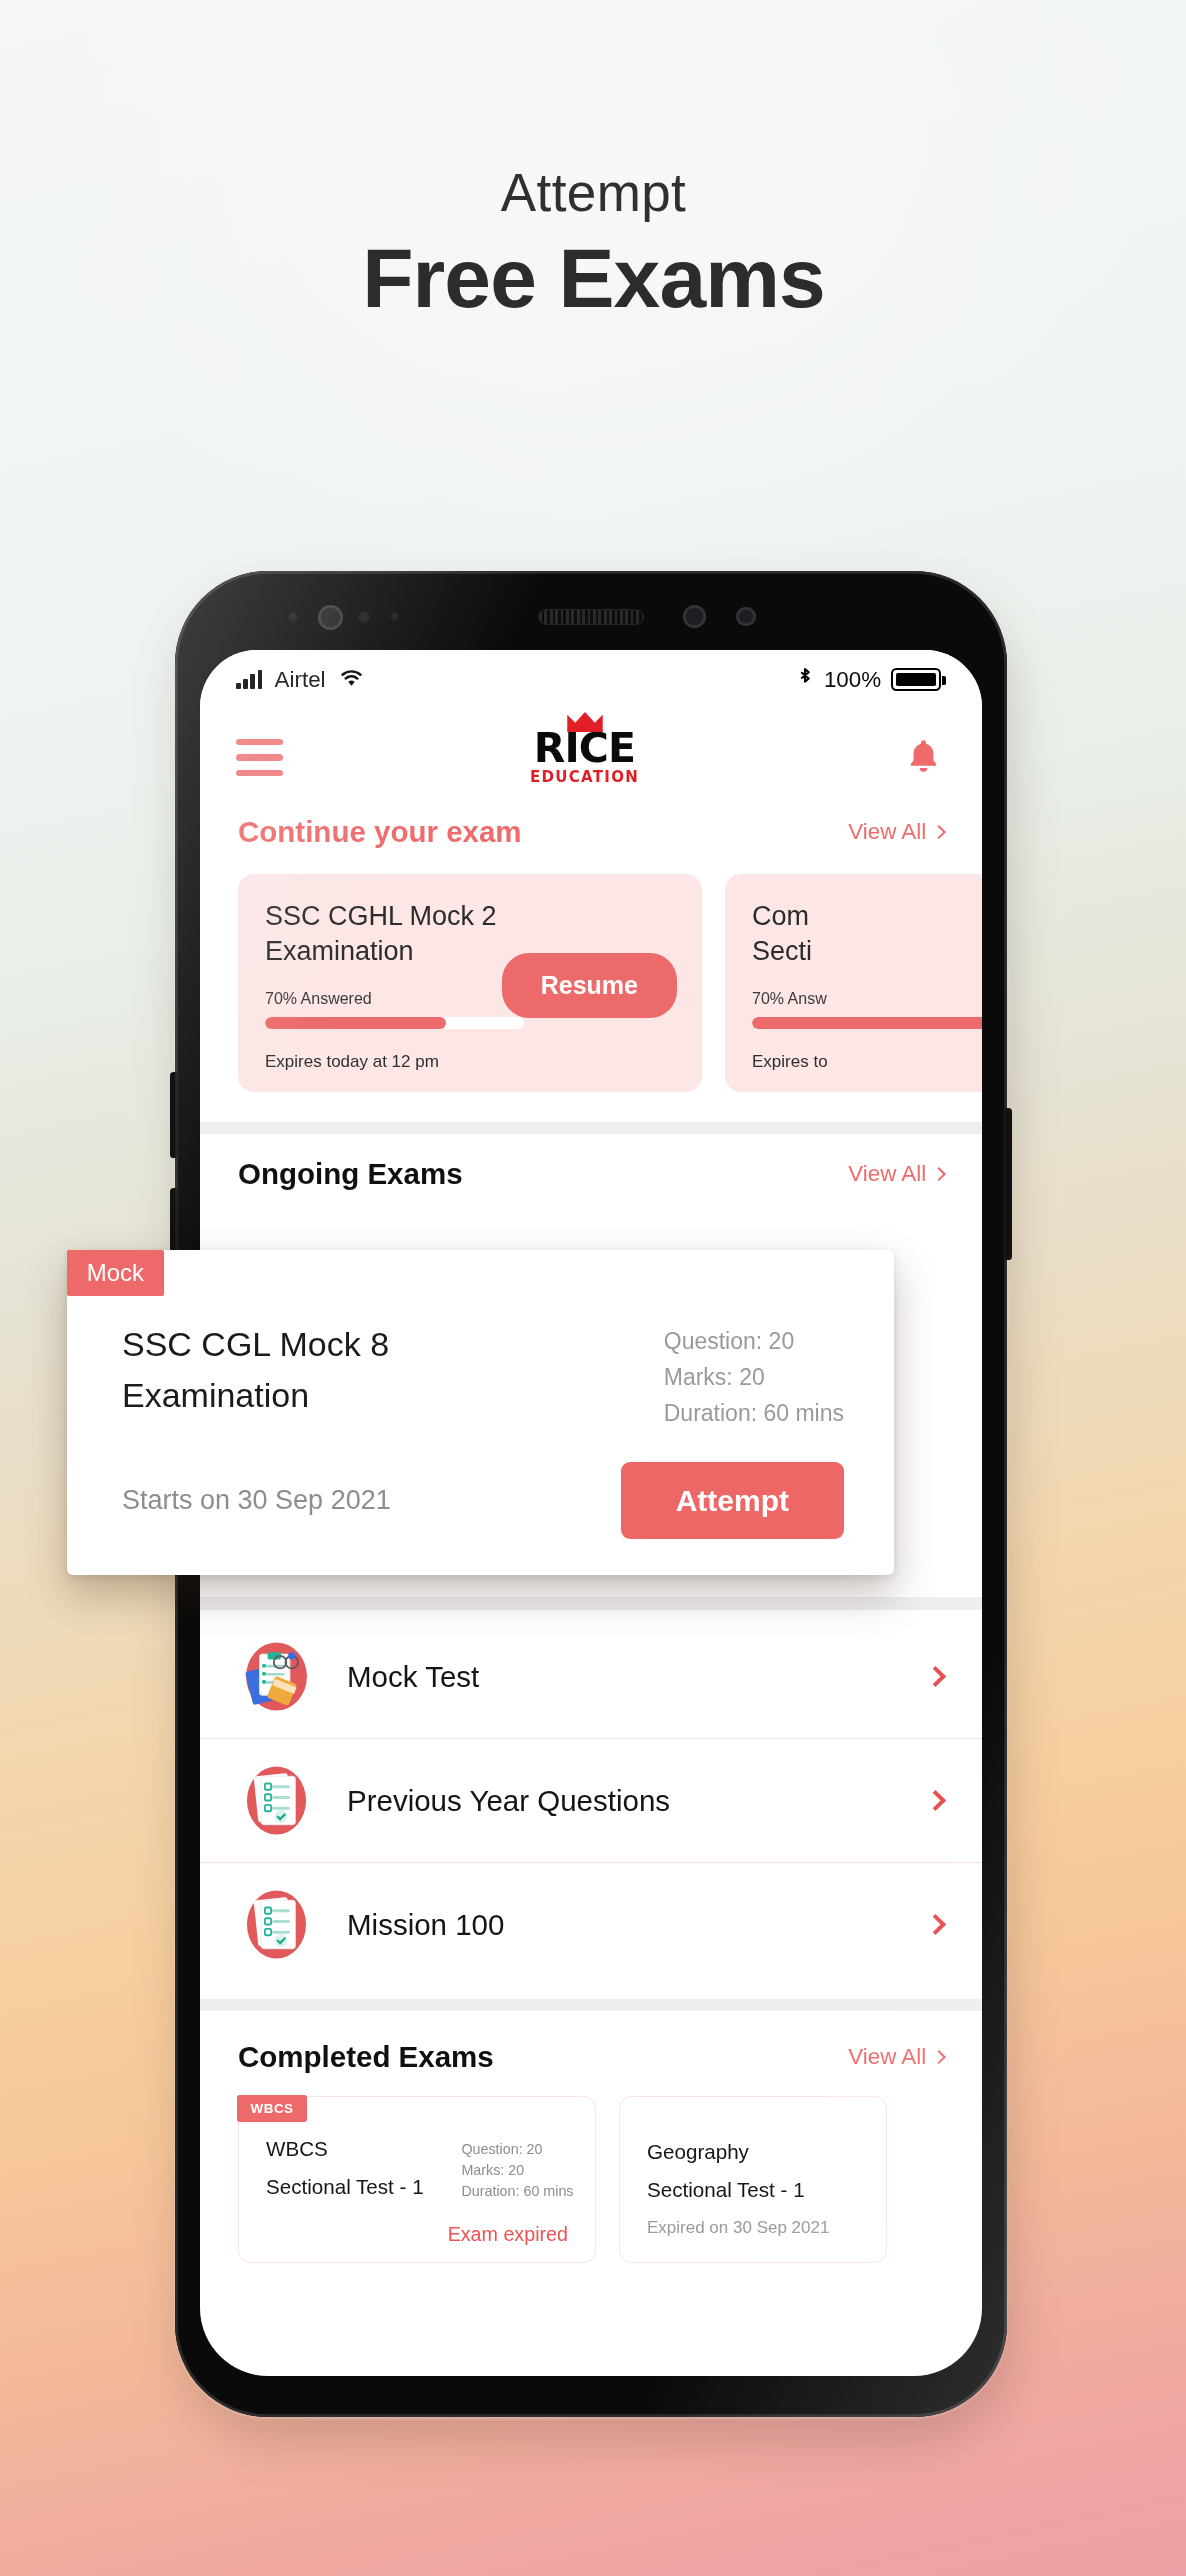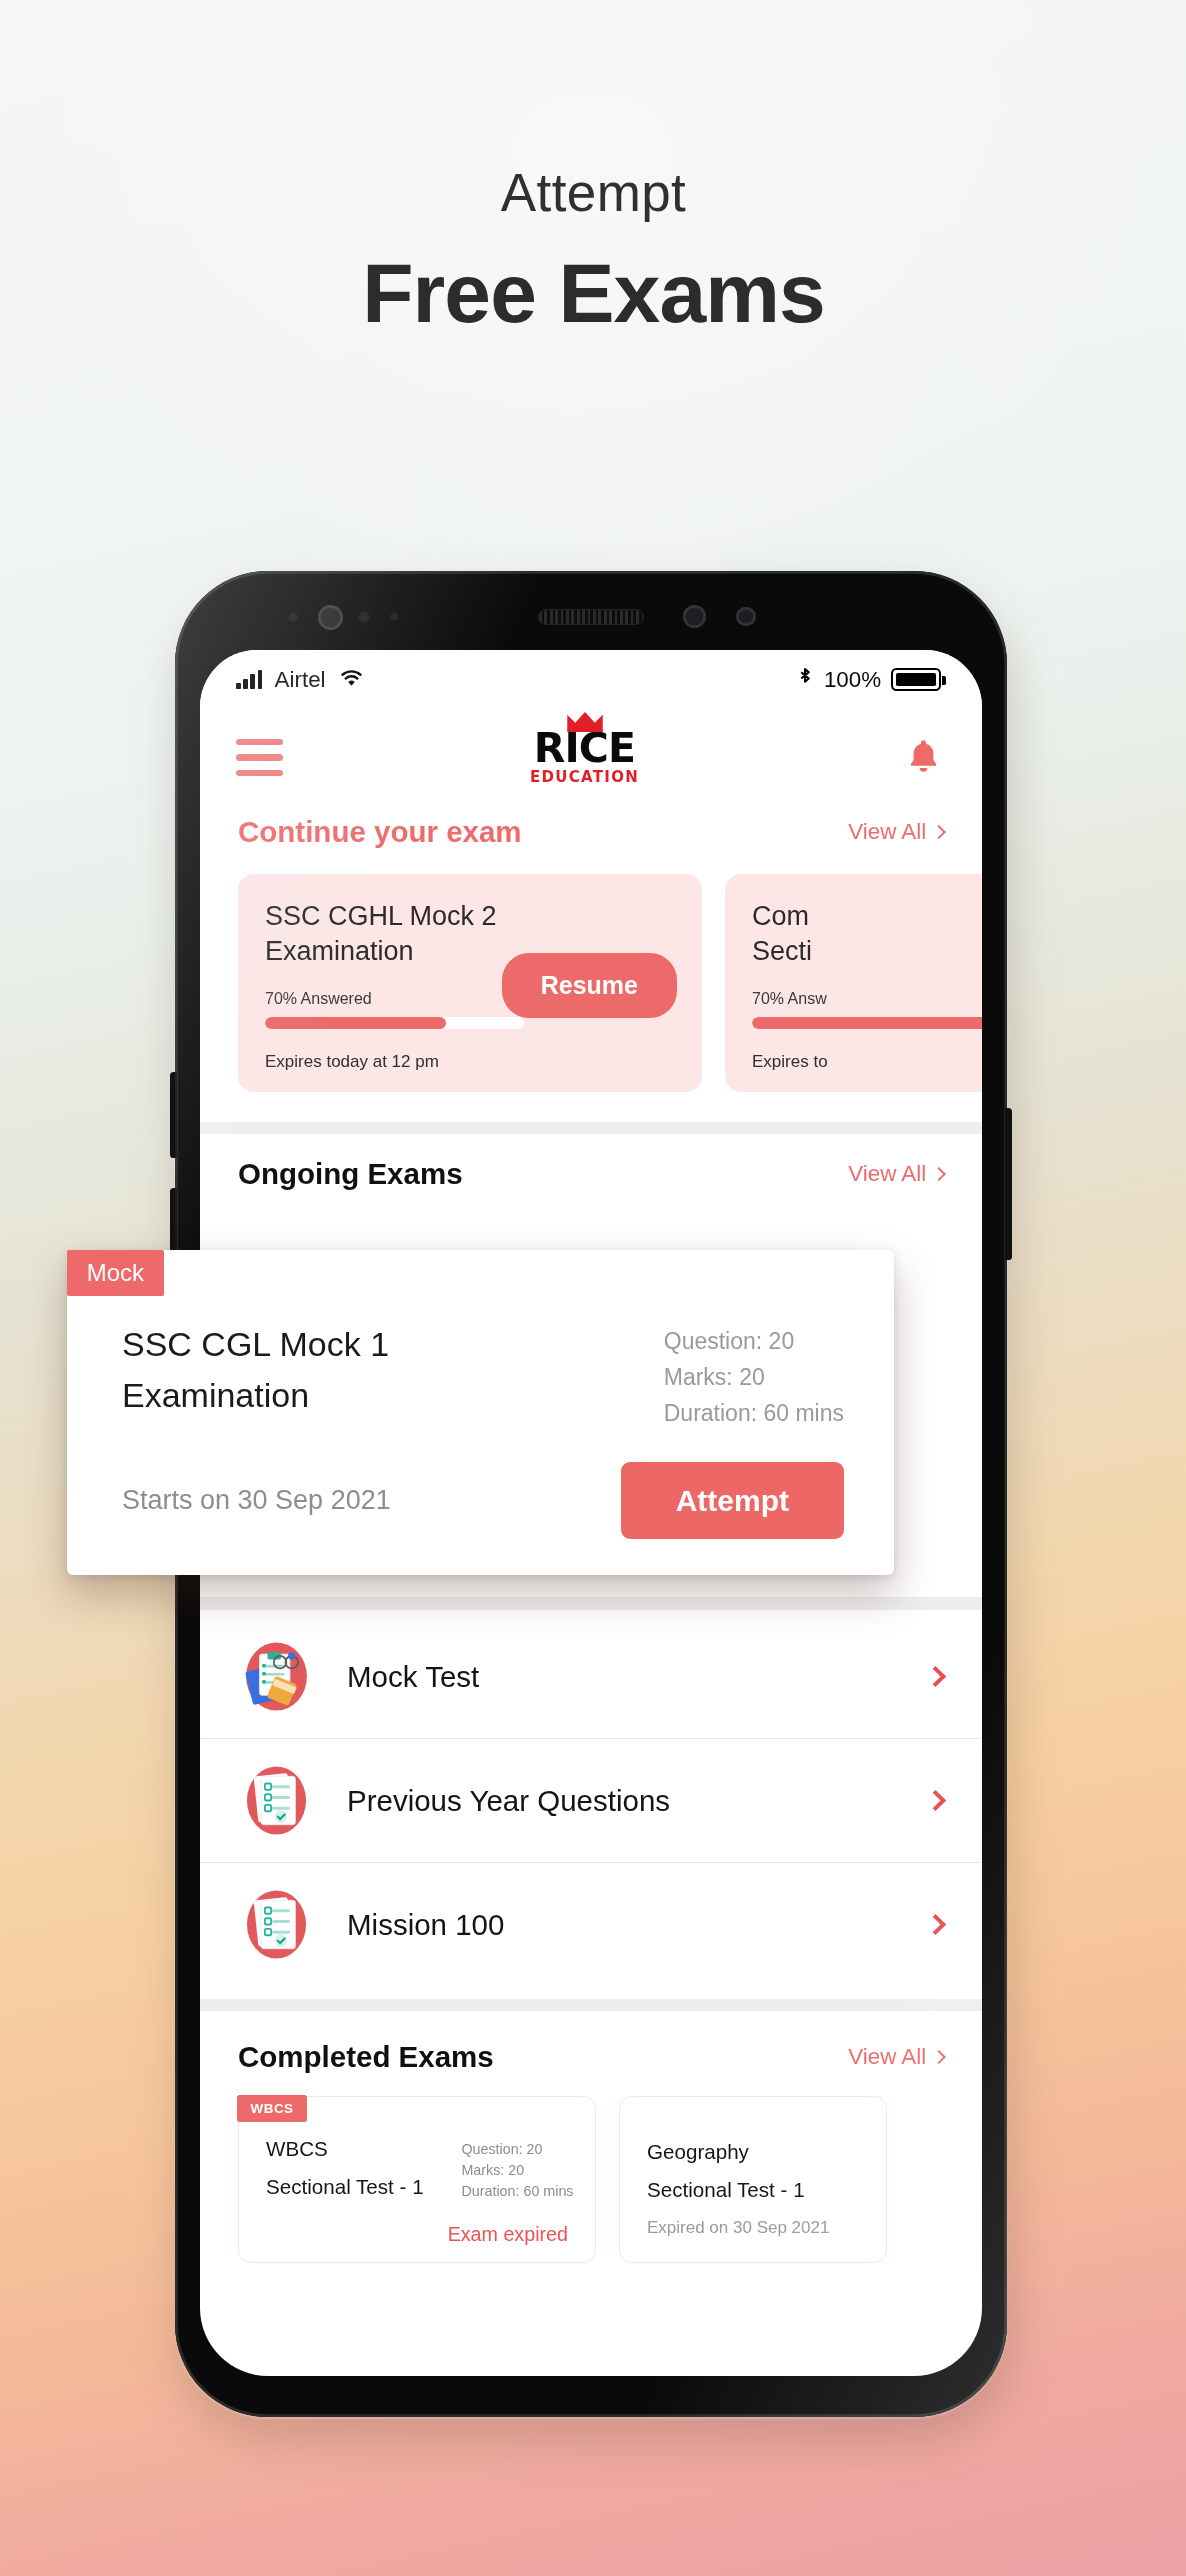--- a/index.html
+++ b/index.html
@@ -26,21 +26,21 @@
   }
 
   
   .promo { position:absolute; left:0; top:0; width:1187px; text-align:center; }
   .promo-line1 {
     font-size:53px; font-weight:400; color:#2f3031; letter-spacing:0.4px;
     margin-top:166px; line-height:1;
   }
   .promo-line2 {
     font-size:84px; font-weight:700; color:#2b2c2d; letter-spacing:-0.9px;
-    margin-top:32px; line-height:1;
+    margin-top:17px; line-height:1;
   }
 
   
   .phone-wrap { position:absolute; left:175px; top:571px; width:841px; height:1869px; }
   .phone-shadow{
     position:absolute; left:5.4px; top:23px; width:832px; height:1846px;
     border-radius:97px; background:rgba(80,60,50,.22); filter:blur(23px);
   }
   .phone-body {
     position:absolute; left:0; top:0; width:832px; height:1846px;
@@ -407,21 +407,21 @@
 
     </div>
     <div class="phone-bezel-gloss"></div>
   </div>
 </div>
 
 <div class="float-card">
   <span class="fc-badge">Mock</span>
   <div class="fc-row">
     <div class="fc-title">
-      <div>SSC CGL Mock 1</div>
+      <div>SSC CGL Mock 8</div>
       <div>Examination</div>
     </div>
     <div class="fc-meta">
       <div>Question: 20</div>
       <div>Marks: 20</div>
       <div>Duration: 60 mins</div>
     </div>
   </div>
   <div class="fc-bottom">
     <div class="fc-starts">Starts on 30 Sep 2021</div>

